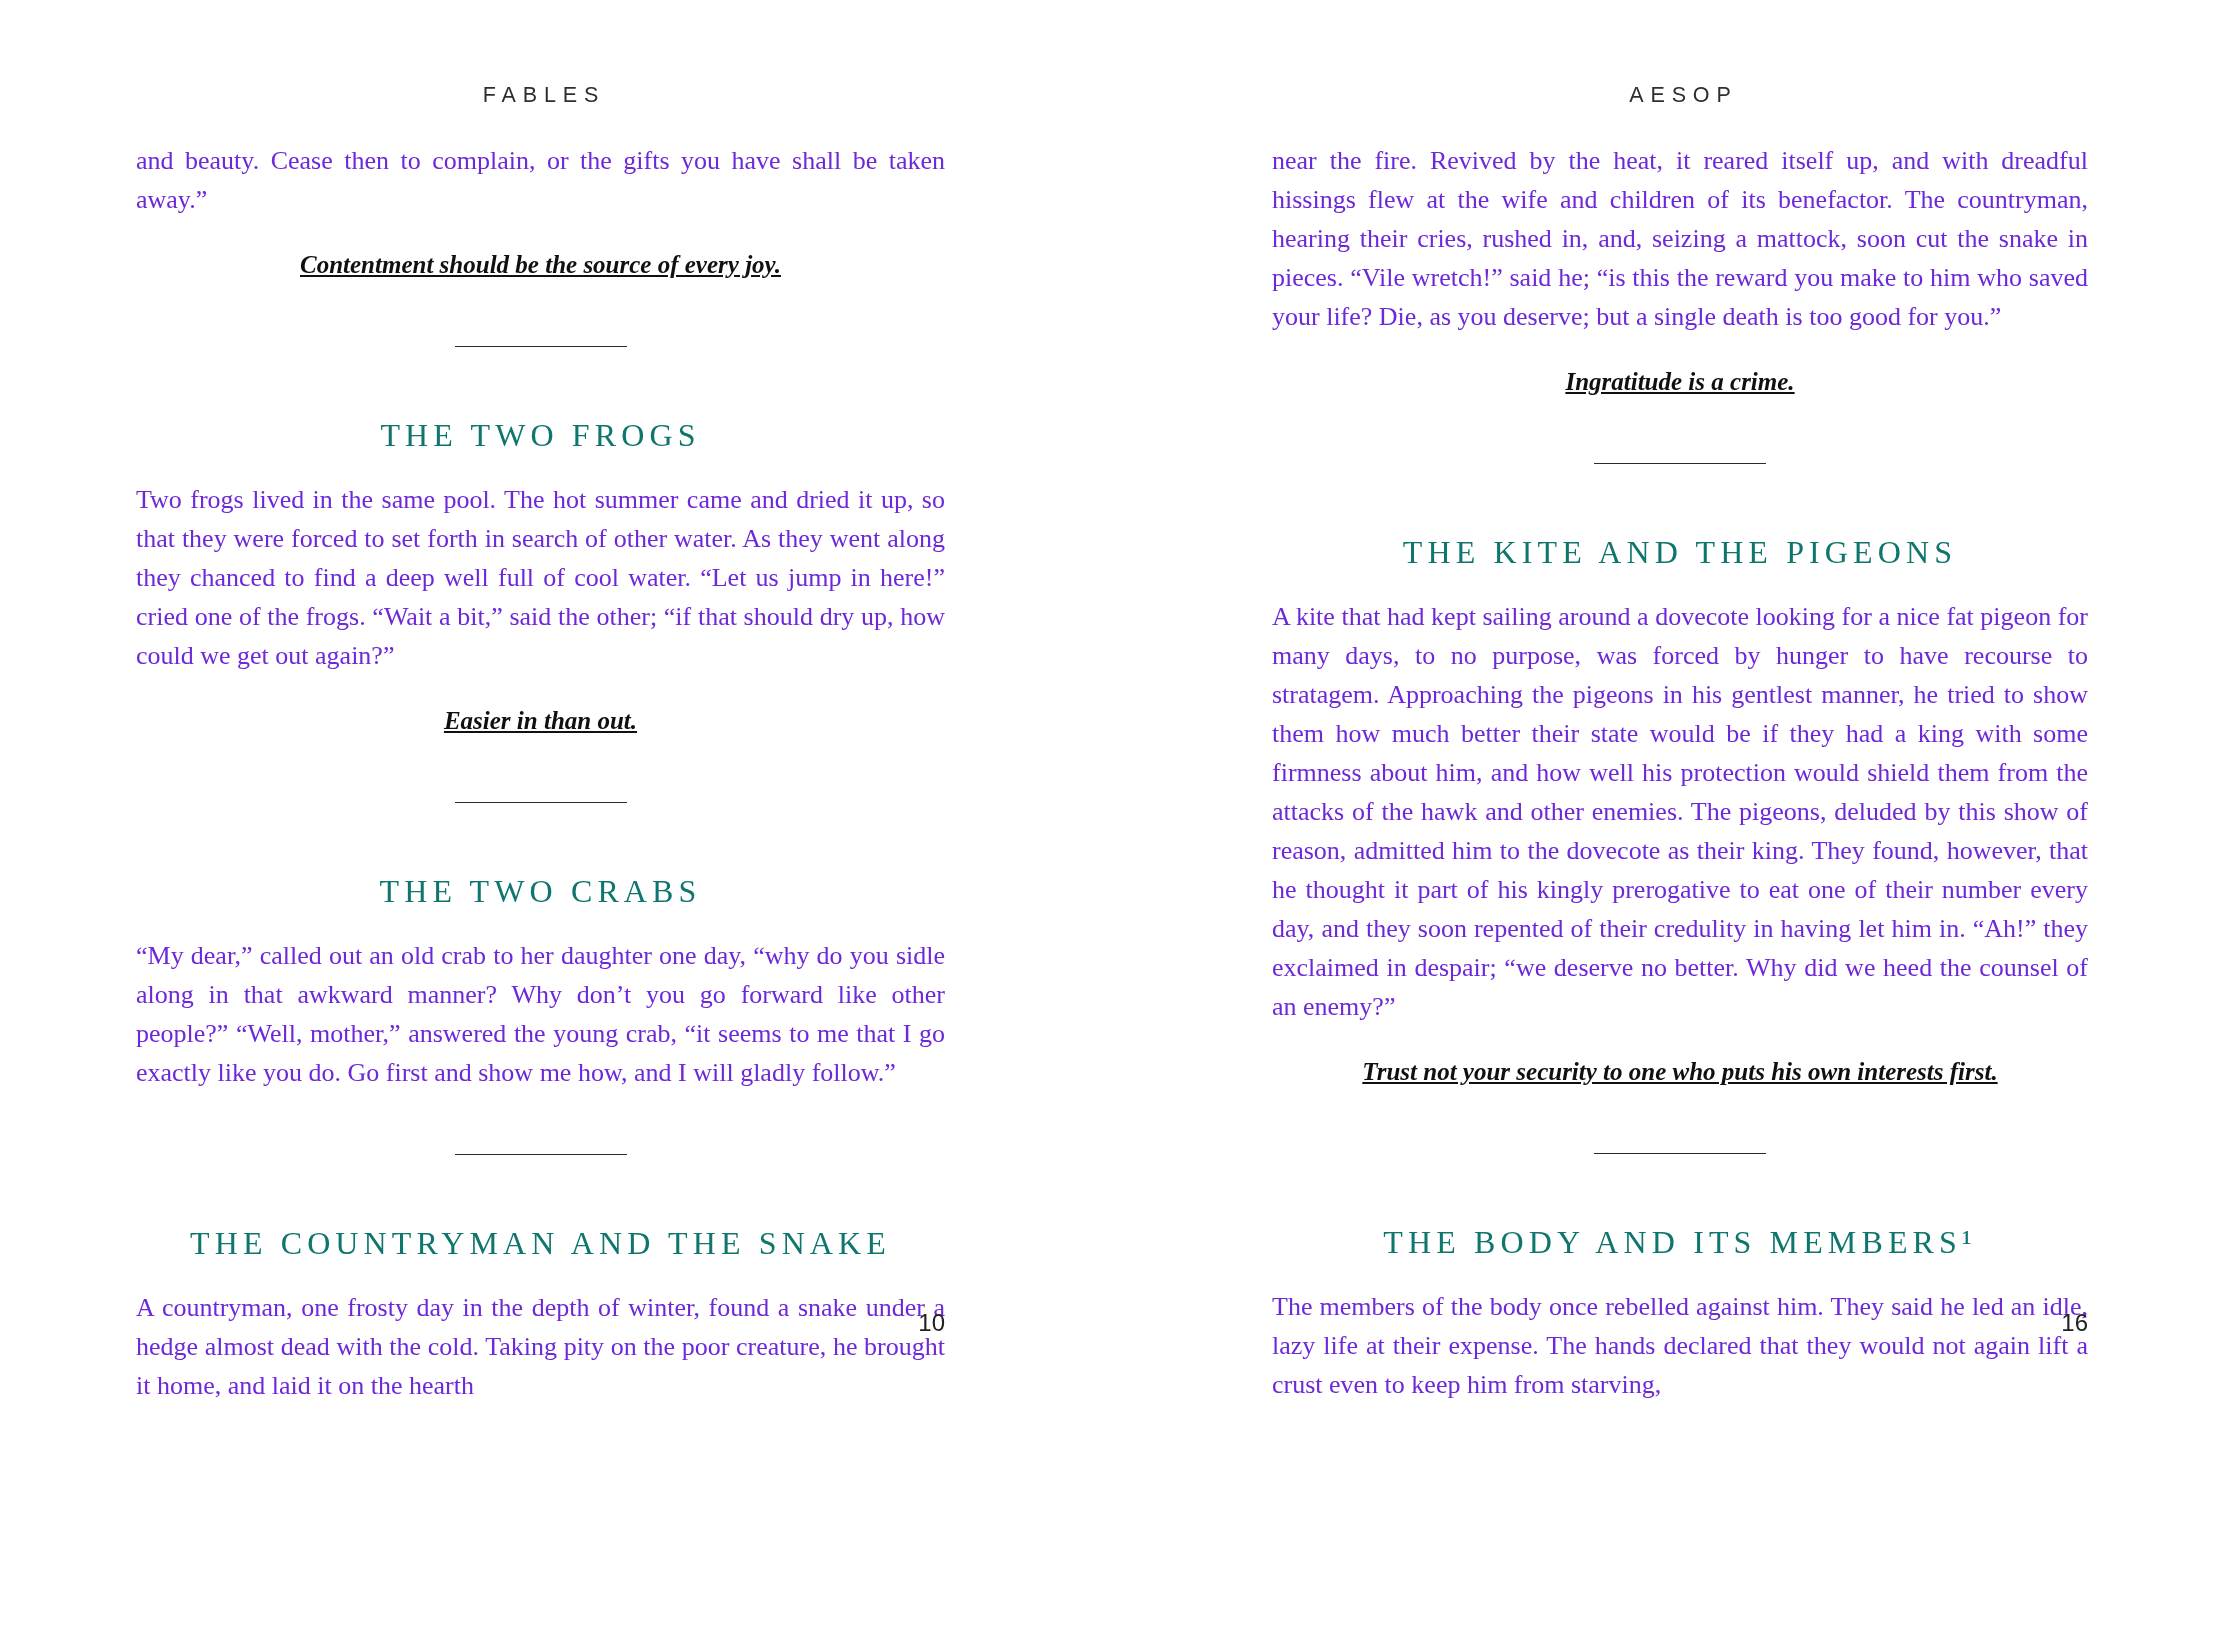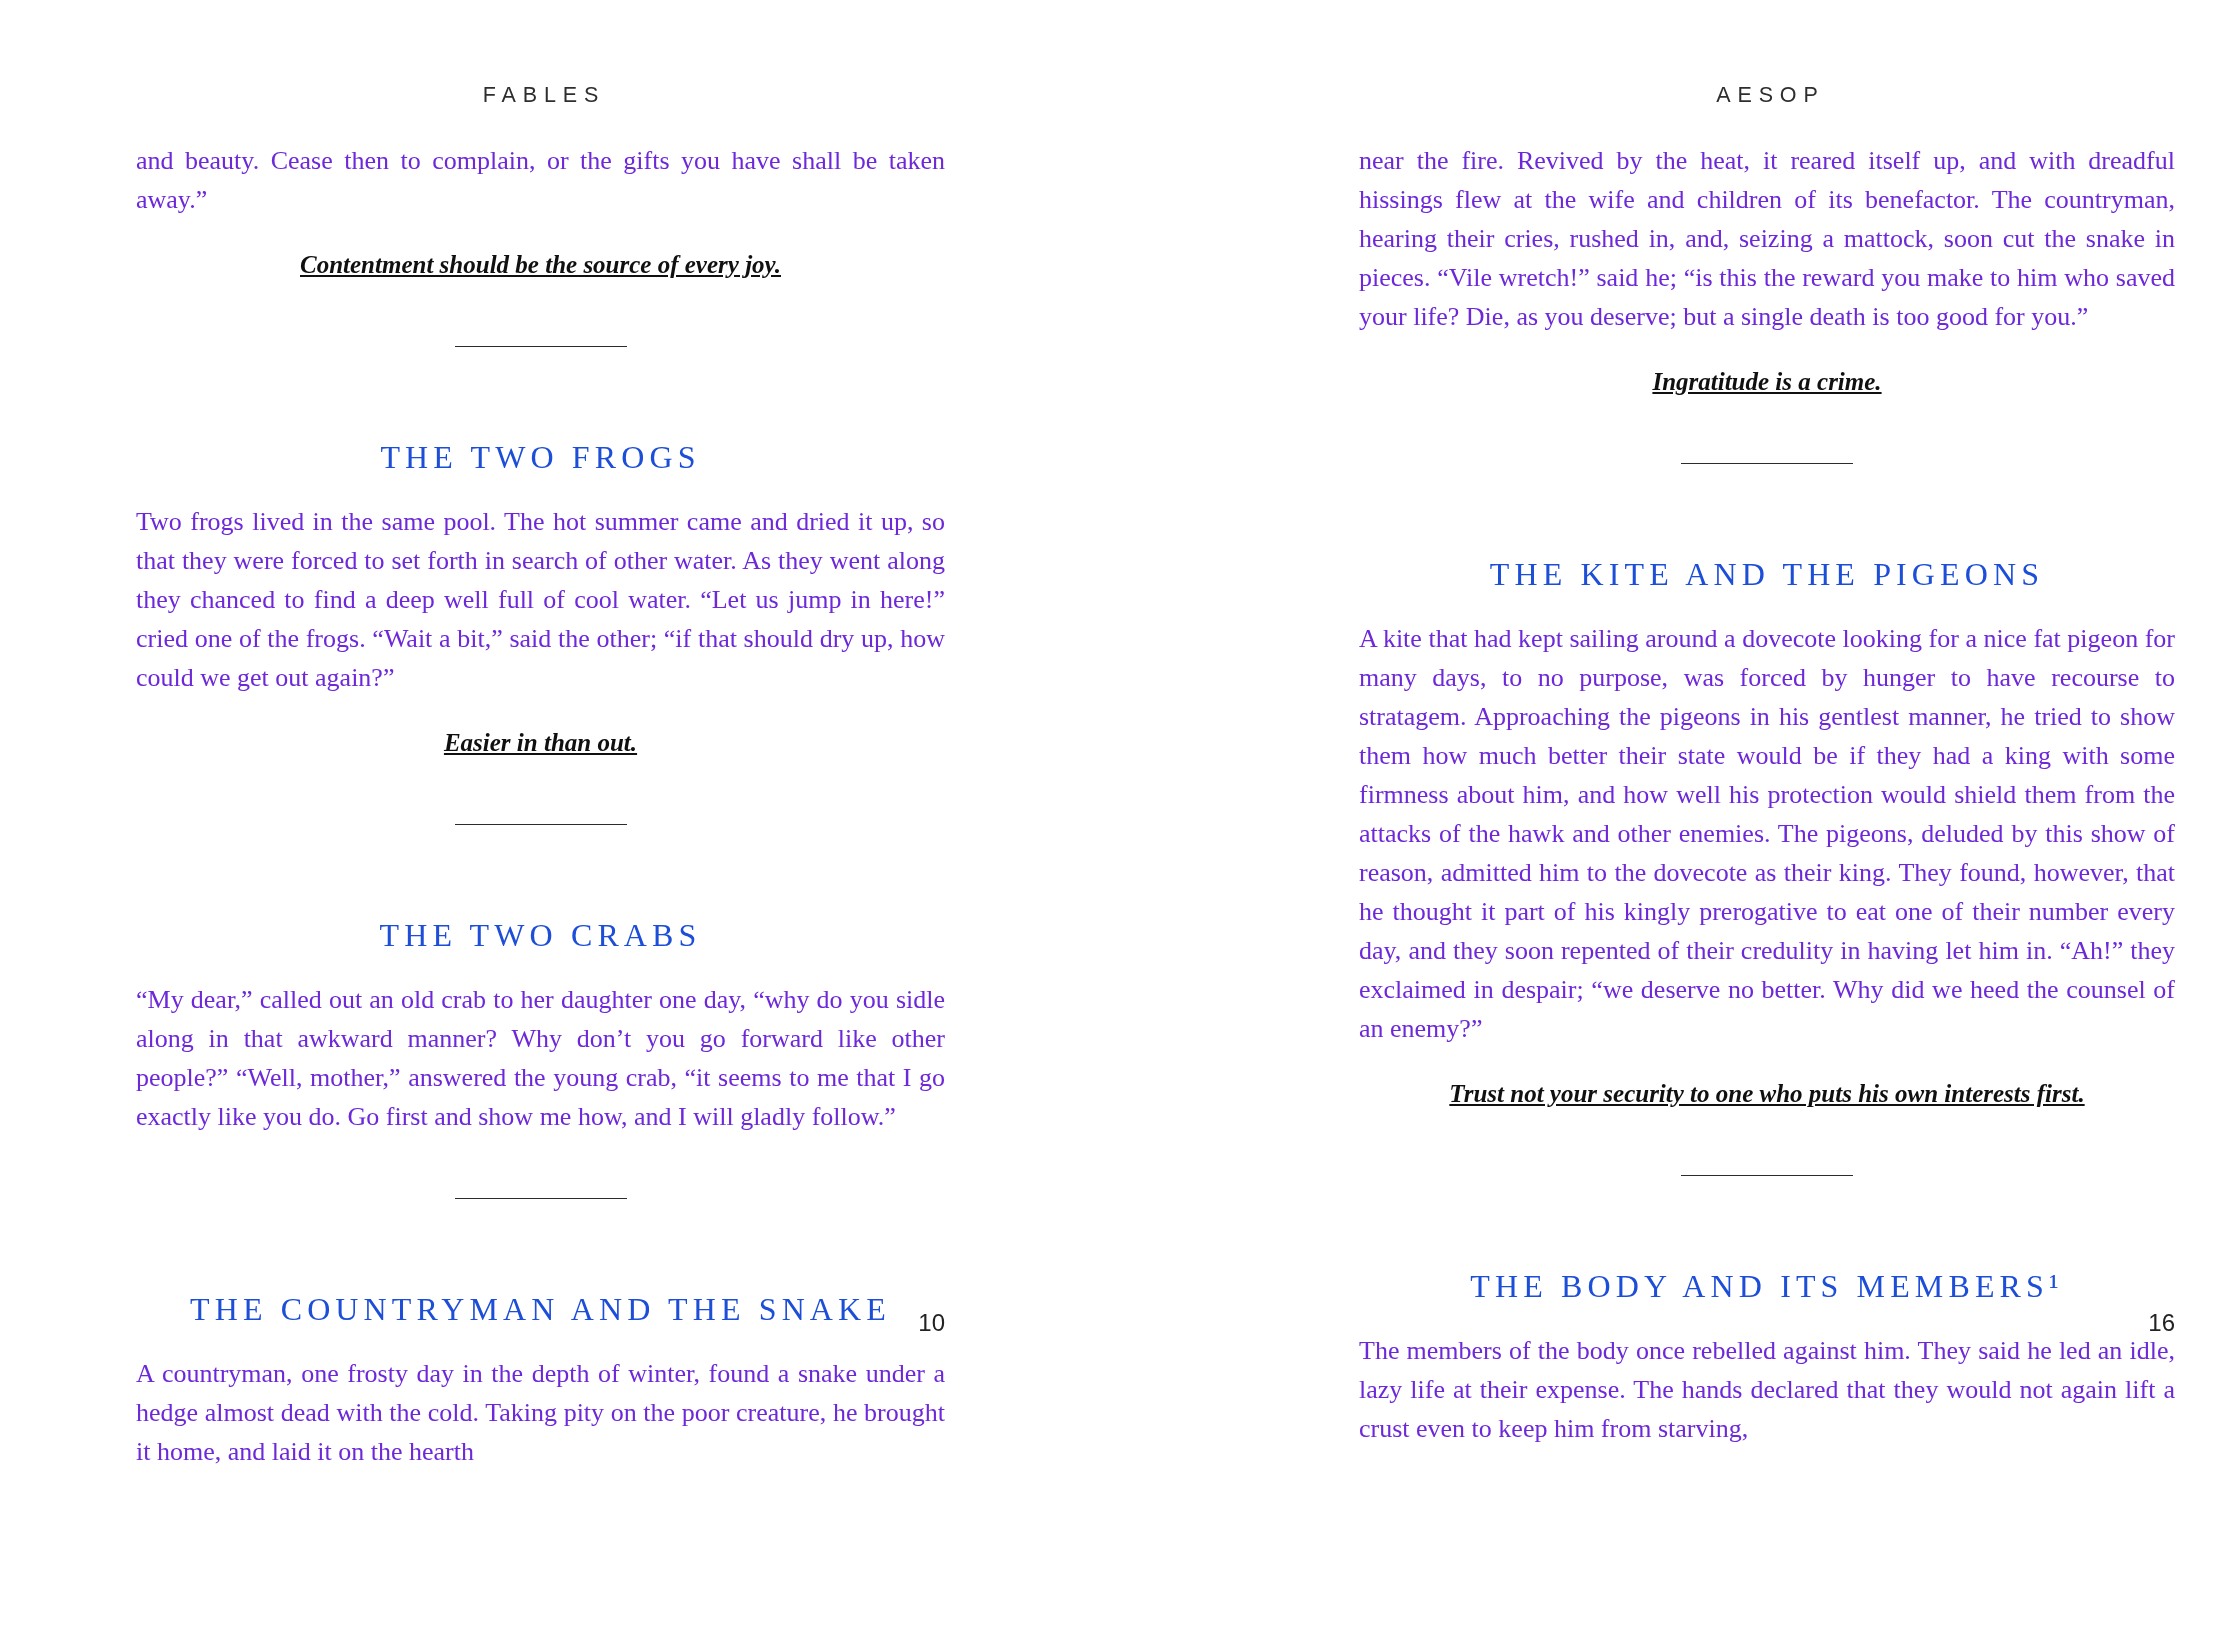--- a/index.html
+++ b/index.html
@@ -5,21 +5,21 @@
   html, body { margin: 0; padding: 0; background: #ffffff; }
   .canvas {
     position: relative;
     width: 2239px;
     height: 1650px;
     background: #ffffff;
     overflow: hidden;
   }
   .page { position: absolute; top: 0; height: 1382px; }
   #left-page  { left: 136px;  width: 809px; }
-  #right-page { left: 1359px; width: 816px; }
+  #right-page { left: 1272px; width: 816px; }
 
   .running-head {
     margin: 83px 0 0 0;
     font-family: "Liberation Sans", sans-serif;
     font-size: 21.5px;
     font-weight: 400;
     letter-spacing: 0.32em;
     text-indent: 0.32em;
     color: #2e2e2e;
     text-align: center;
@@ -45,27 +45,27 @@
     text-decoration: underline;
   }
   .divider {
     margin: 62px auto 0 auto;
     width: 172px;
     height: 0;
     border: none;
     border-top: 1.7px solid #2c2c2c;
   }
   .fable-title {
-    margin: 90px 0 0 0;
+    margin: 68px 0 0 0;
     font-family: "Liberation Serif", serif;
     font-weight: 400;
     font-size: 32px;
     line-height: 40px;
     letter-spacing: 0.16em;
-    color: #1d4ed8;
+    color: #0f766e;
     text-align: center;
   }
   .page-number {
     position: absolute;
     bottom: 45px;
     left: 0;
     right: 0;
     text-align: right;
     font-family: "Liberation Sans", sans-serif;
     font-size: 24px;

